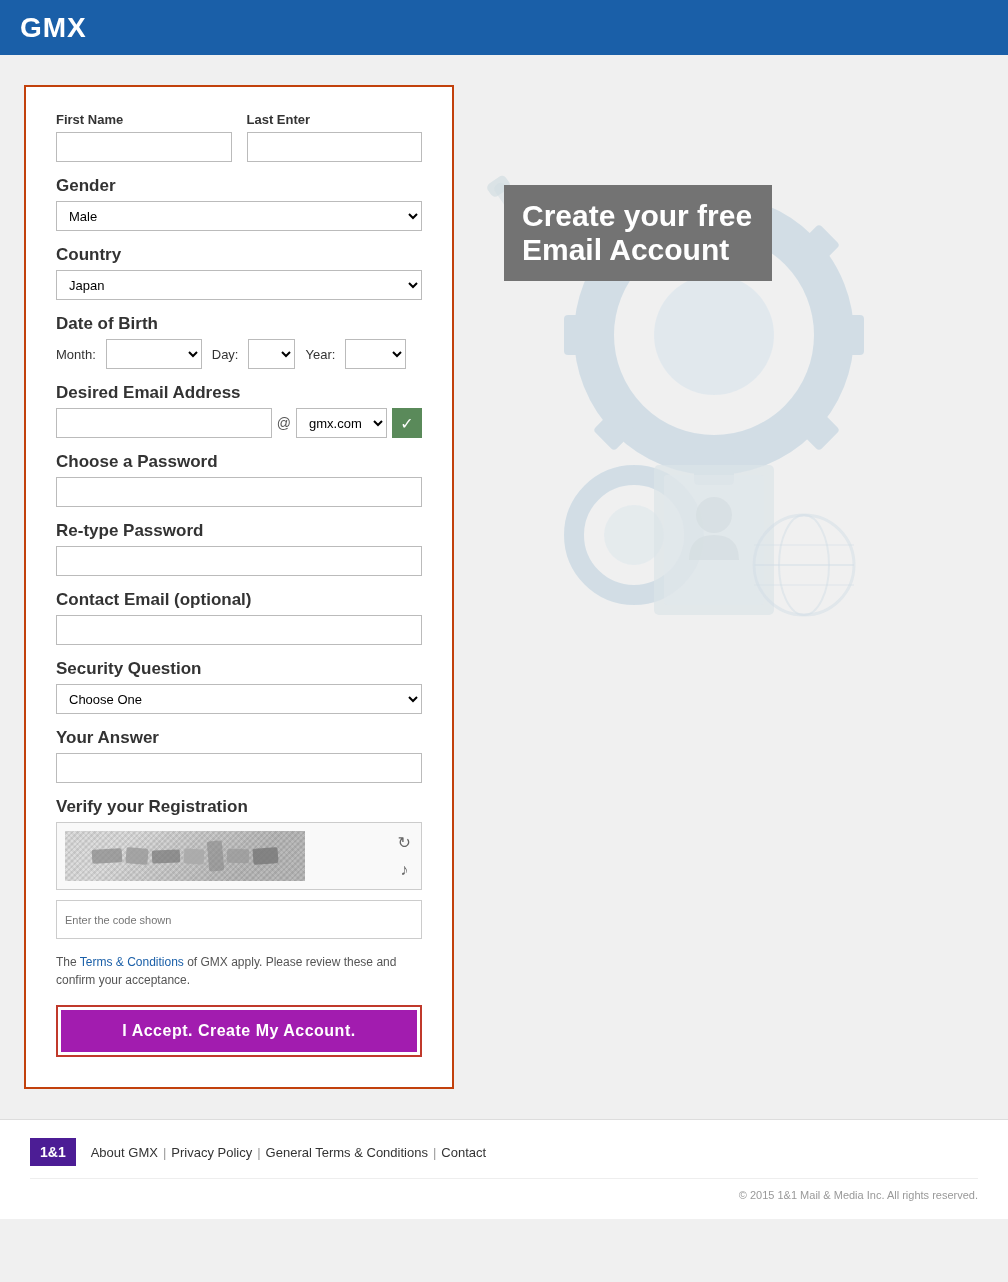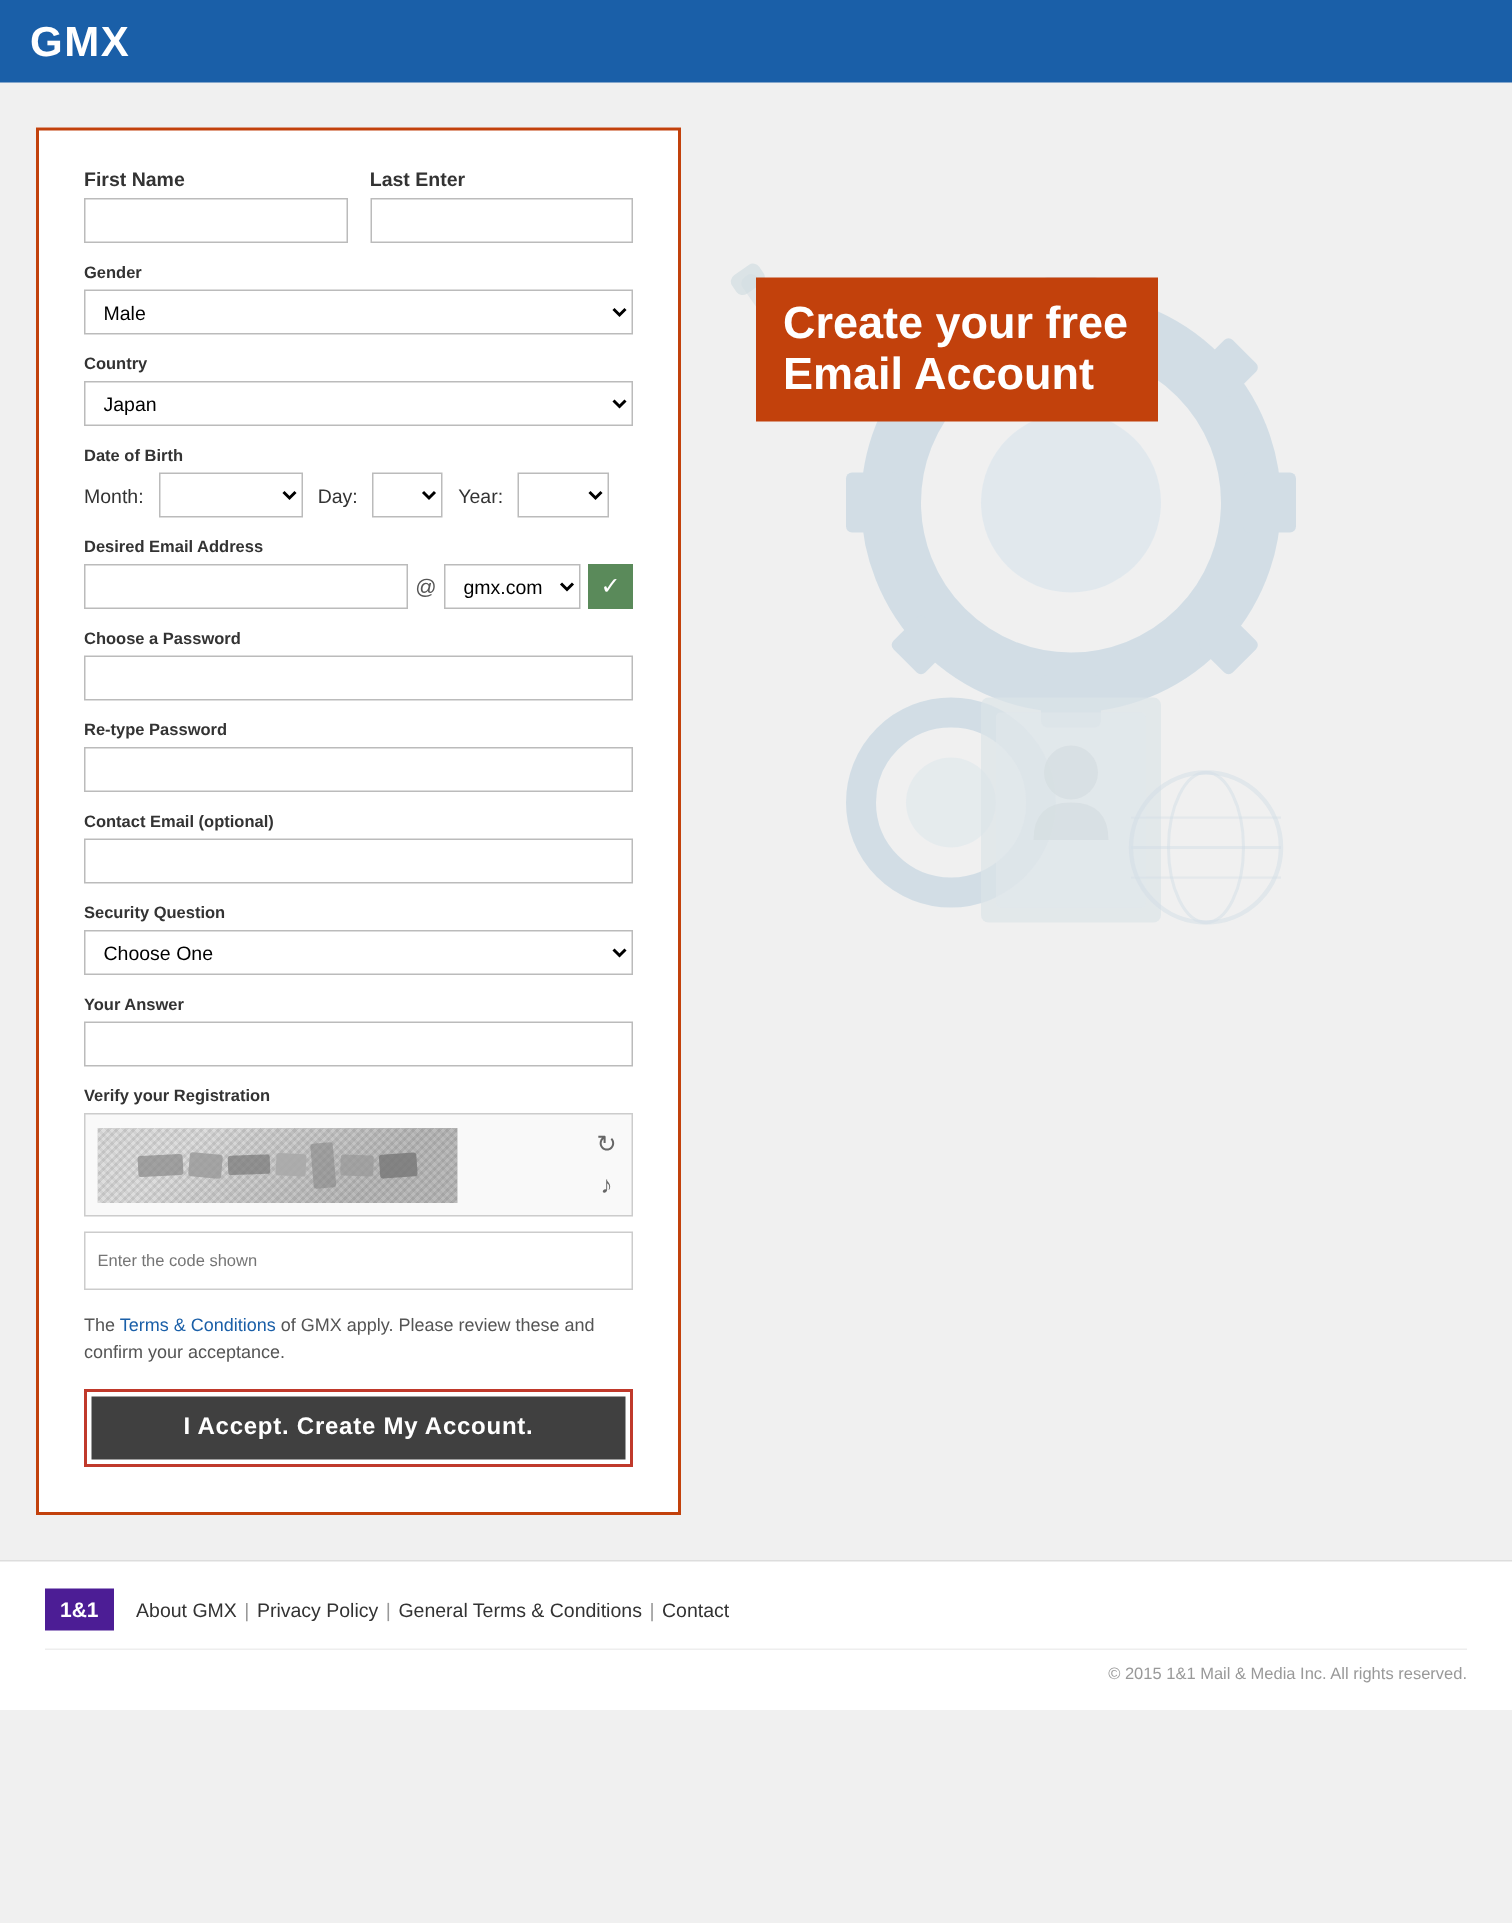--- a/index.html
+++ b/index.html
@@ -51,21 +51,21 @@
       flex: 1;
       padding: 20px 20px 20px 40px;
       position: relative;
       display: flex;
       flex-direction: column;
       align-items: flex-start;
       justify-content: flex-start;
     }
 
     .promo-text-box {
-      background: #c2410c;
+      background: #737373;
       padding: 14px 20px 14px 18px;
       margin-top: 80px;
       margin-left: 10px;
       position: relative;
       z-index: 2;
     }
     .promo-text-line1 {
       color: white;
       font-size: 30px;
       font-weight: 700;
@@ -85,21 +85,21 @@
       margin-bottom: 14px;
     }
     .form-group {
       display: flex;
       flex-direction: column;
       margin-bottom: 14px;
     }
     .form-group label {
       font-weight: bold;
       margin-bottom: 5px;
-      font-size: 11px;
+      font-size: 17px;
       color: #333;
     }
     .form-group input[type="text"],
     .form-group input[type="password"],
     .form-group input[type="email"] {
       border: 1px solid #bbb;
       padding: 6px 8px;
       font-size: 13px;
       height: 30px;
     }
@@ -253,21 +253,21 @@
     }
 
     
     .submit-btn-wrapper {
       border: 2px solid #c0392b;
       padding: 3px;
       display: inline-block;
       width: 100%;
     }
     .submit-btn {
-      background: #404040;
+      background: #a21caf;
       color: white;
       border: none;
       padding: 12px;
       width: 100%;
       font-size: 16px;
       font-weight: bold;
       cursor: pointer;
       letter-spacing: 0.5px;
     }
 

